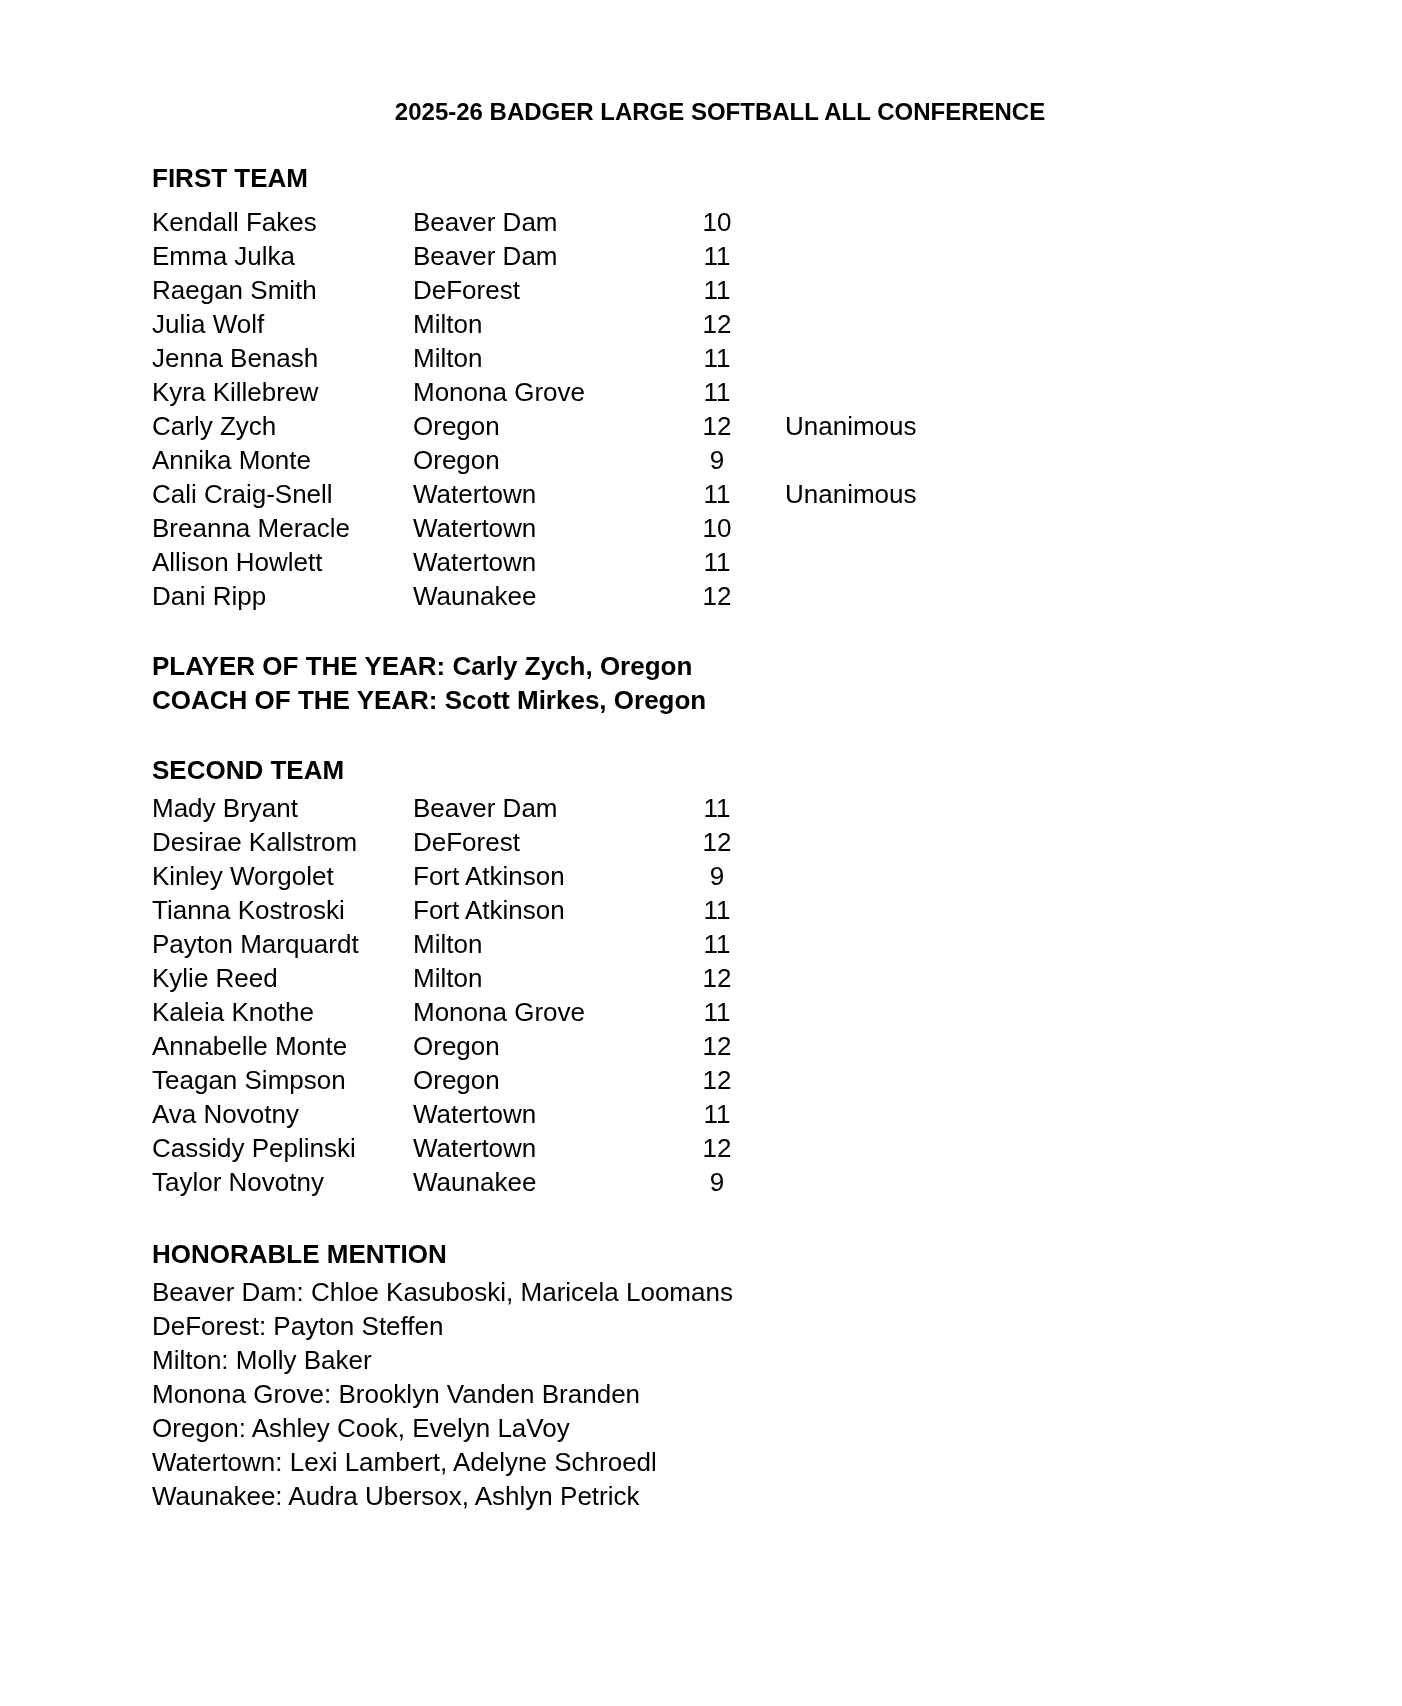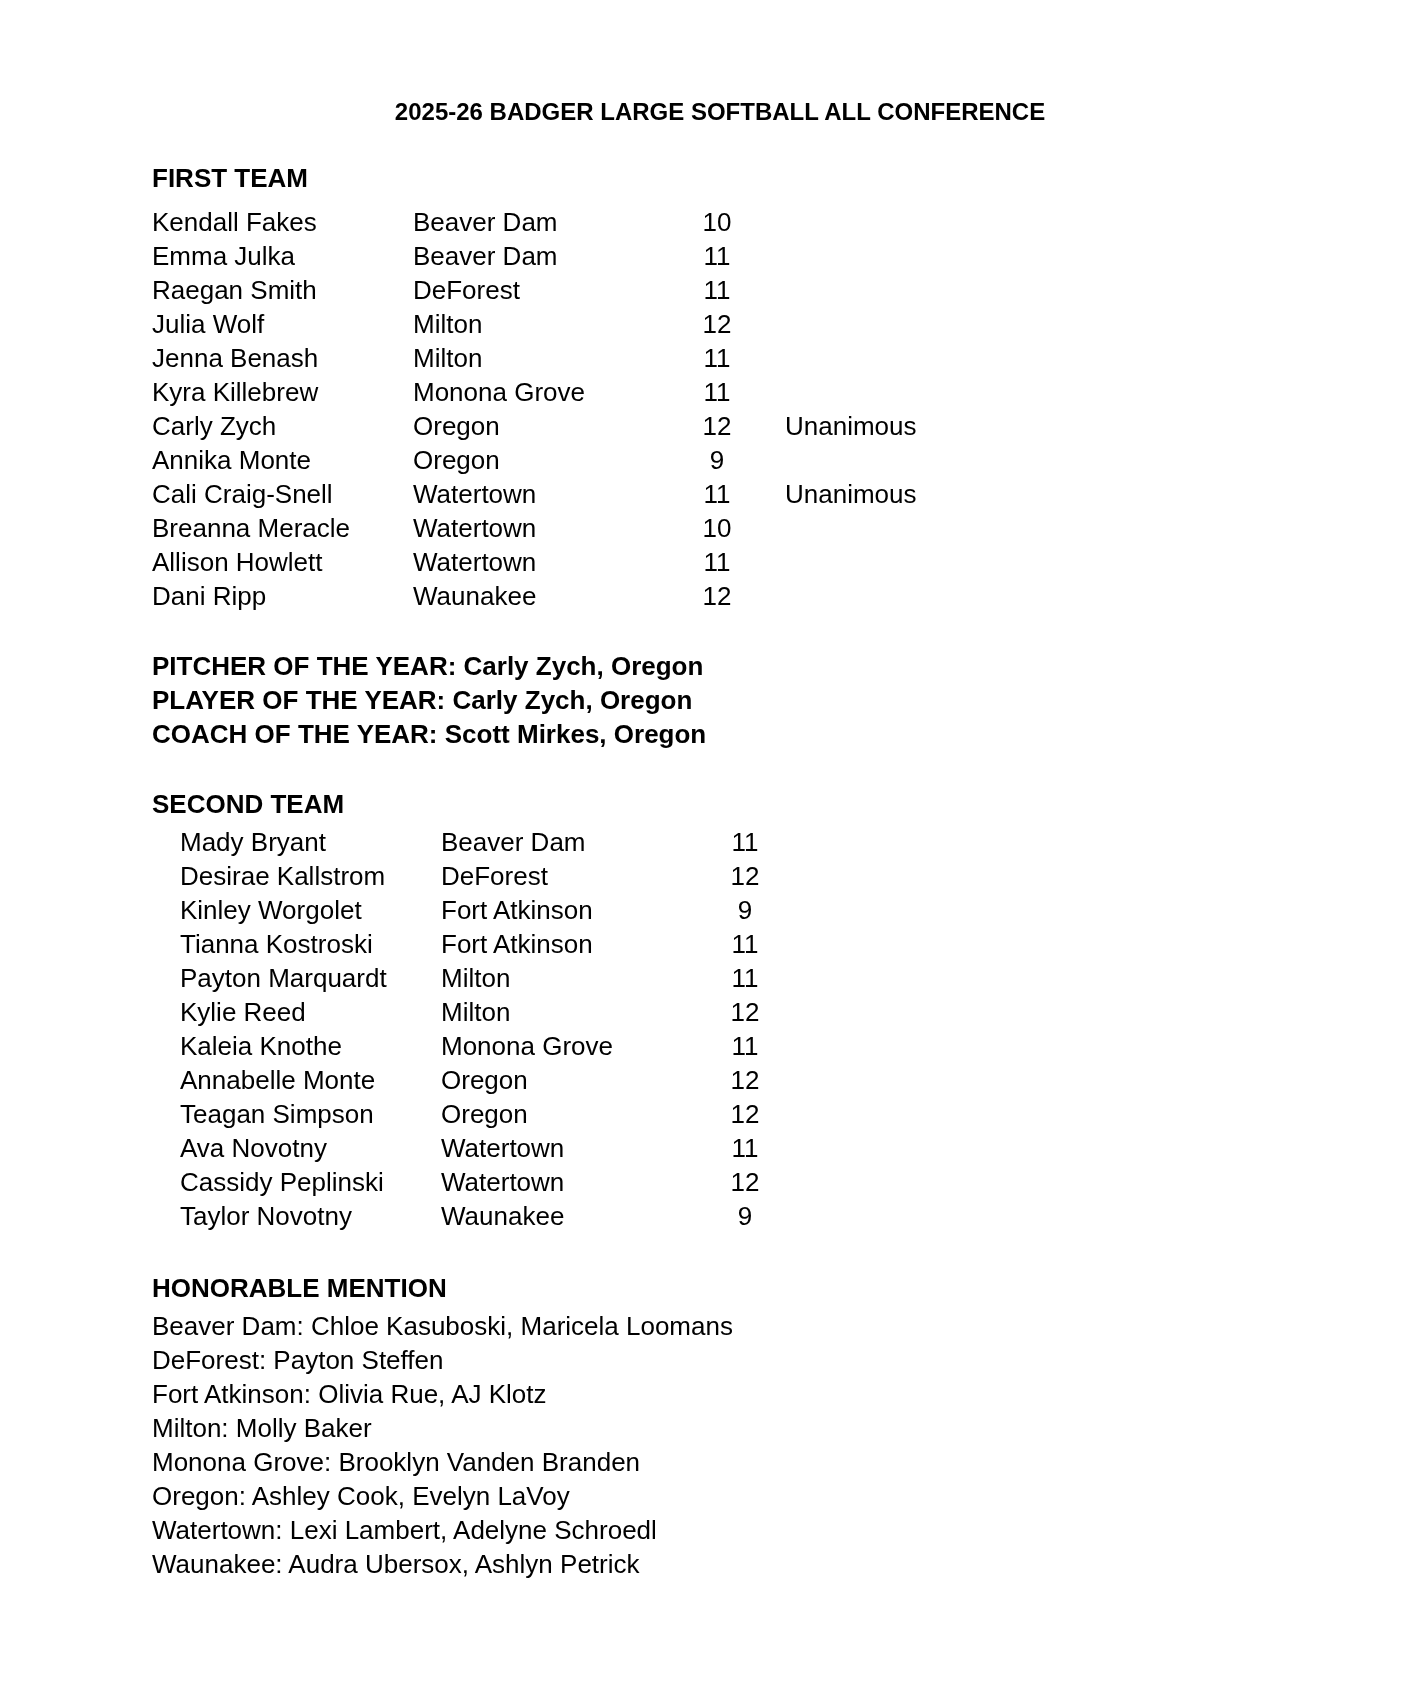--- a/index.html
+++ b/index.html
@@ -29,21 +29,21 @@
   .section-heading {
     text-align: left;
     font-weight: bold;
     font-size: 26px;
     line-height: 34px;
   }
   .heading-first { margin-top: 32px; }
   .heading-second { margin-top: 36px; }
   .heading-hm { margin-top: 38px; }
   .team-table { margin-top: 10px; text-decoration: underline; }
-  .team-table-second { margin-top: 4px; margin-left: 28px; }
+  .team-table-second { margin-top: 4px; }
   .row {
     position: relative;
     height: 34px;
   }
   .row span {
     position: absolute;
     top: 0;
     line-height: 34px;
     white-space: nowrap;
   }
@@ -141,21 +141,20 @@
     </div>
     <div class="row">
       <span class="c-name">Dani Ripp</span>
       <span class="c-school">Waunakee</span>
       <span class="c-grade">12</span>
       <span class="c-note"></span>
     </div>
   </div>
 
   <div class="awards">
-    <div class="award-line">PITCHER OF THE YEAR: Carly Zych, Oregon</div>
     <div class="award-line">PLAYER OF THE YEAR: Carly Zych, Oregon</div>
     <div class="award-line">COACH OF THE YEAR: Scott Mirkes, Oregon</div>
   </div>
 
   <div class="section-heading heading-second">SECOND TEAM</div>
 
   <div class="team-table team-table-second">
     <div class="row">
       <span class="c-name">Mady Bryant</span>
       <span class="c-school">Beaver Dam</span>
@@ -228,21 +227,20 @@
       <span class="c-grade">9</span>
       <span class="c-note"></span>
     </div>
   </div>
 
   <div class="section-heading heading-hm">HONORABLE MENTION</div>
 
   <div class="hm-list">
     <div class="hm-line">Beaver Dam: Chloe Kasuboski, Maricela Loomans</div>
     <div class="hm-line">DeForest: Payton Steffen</div>
-    <div class="hm-line">Fort Atkinson: Olivia Rue, AJ Klotz</div>
     <div class="hm-line">Milton: Molly Baker</div>
     <div class="hm-line">Monona Grove: Brooklyn Vanden Branden</div>
     <div class="hm-line">Oregon: Ashley Cook, Evelyn LaVoy</div>
     <div class="hm-line">Watertown: Lexi Lambert, Adelyne Schroedl</div>
     <div class="hm-line">Waunakee: Audra Ubersox, Ashlyn Petrick</div>
   </div>
 
 </div>
 
 </body></html>

